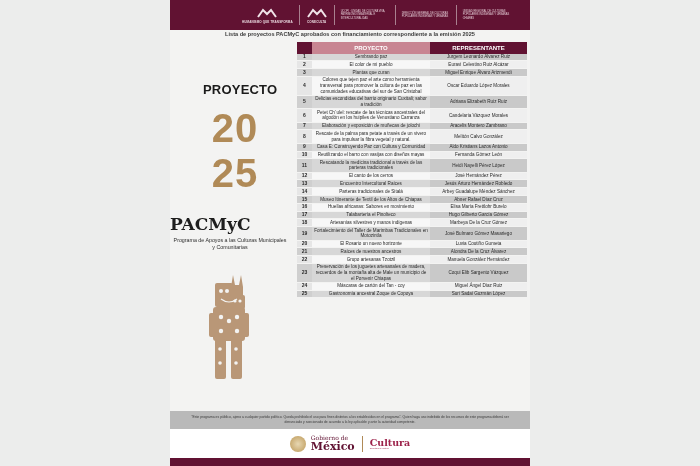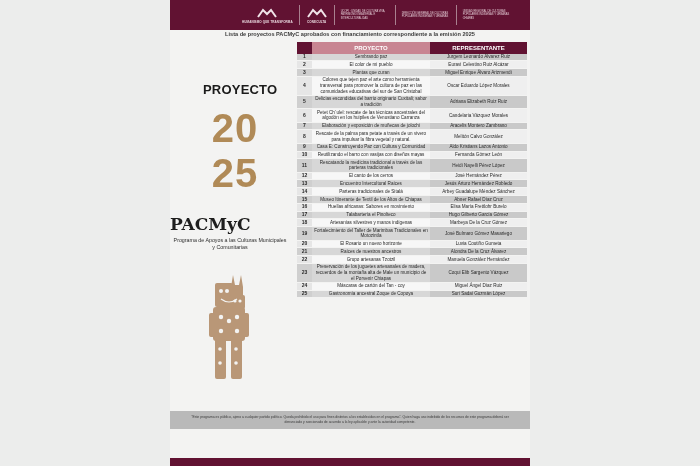--- a/index.html
+++ b/index.html
@@ -245,15 +245,27 @@
       <tr class="odd">
           <td class="c-num">25</td>
           <td class="c-proj">Gastronomía ancestral Zoque de Copoya</td>
           <td class="c-rep">Suri Sadai Guzmán López</td>
         </tr>
     </tbody>
   </table>
 
   <div class="disclaimer">"Este programa es público, ajeno a cualquier partido político. Queda prohibido el uso para fines distintos a los establecidos en el programa". Quien haga uso indebido de los recursos de este programa deberá ser denunciado y sancionado de acuerdo a la ley aplicable y ante la autoridad competente.</div>
 
+  <div class="footer">
+    <div class="seal"></div>
+    <div class="gob">
+      <span class="g1">Gobierno de</span>
+      <span class="g2">México</span>
+    </div>
+    <div class="fsep"></div>
+    <div class="cult">
+      <span class="c1">Cultura</span>
+      <span class="c2">Secretaría de Cultura</span>
+    </div>
+  </div>
 
   <div class="bottomstrip"></div>
 </div>
 
 </body></html>

